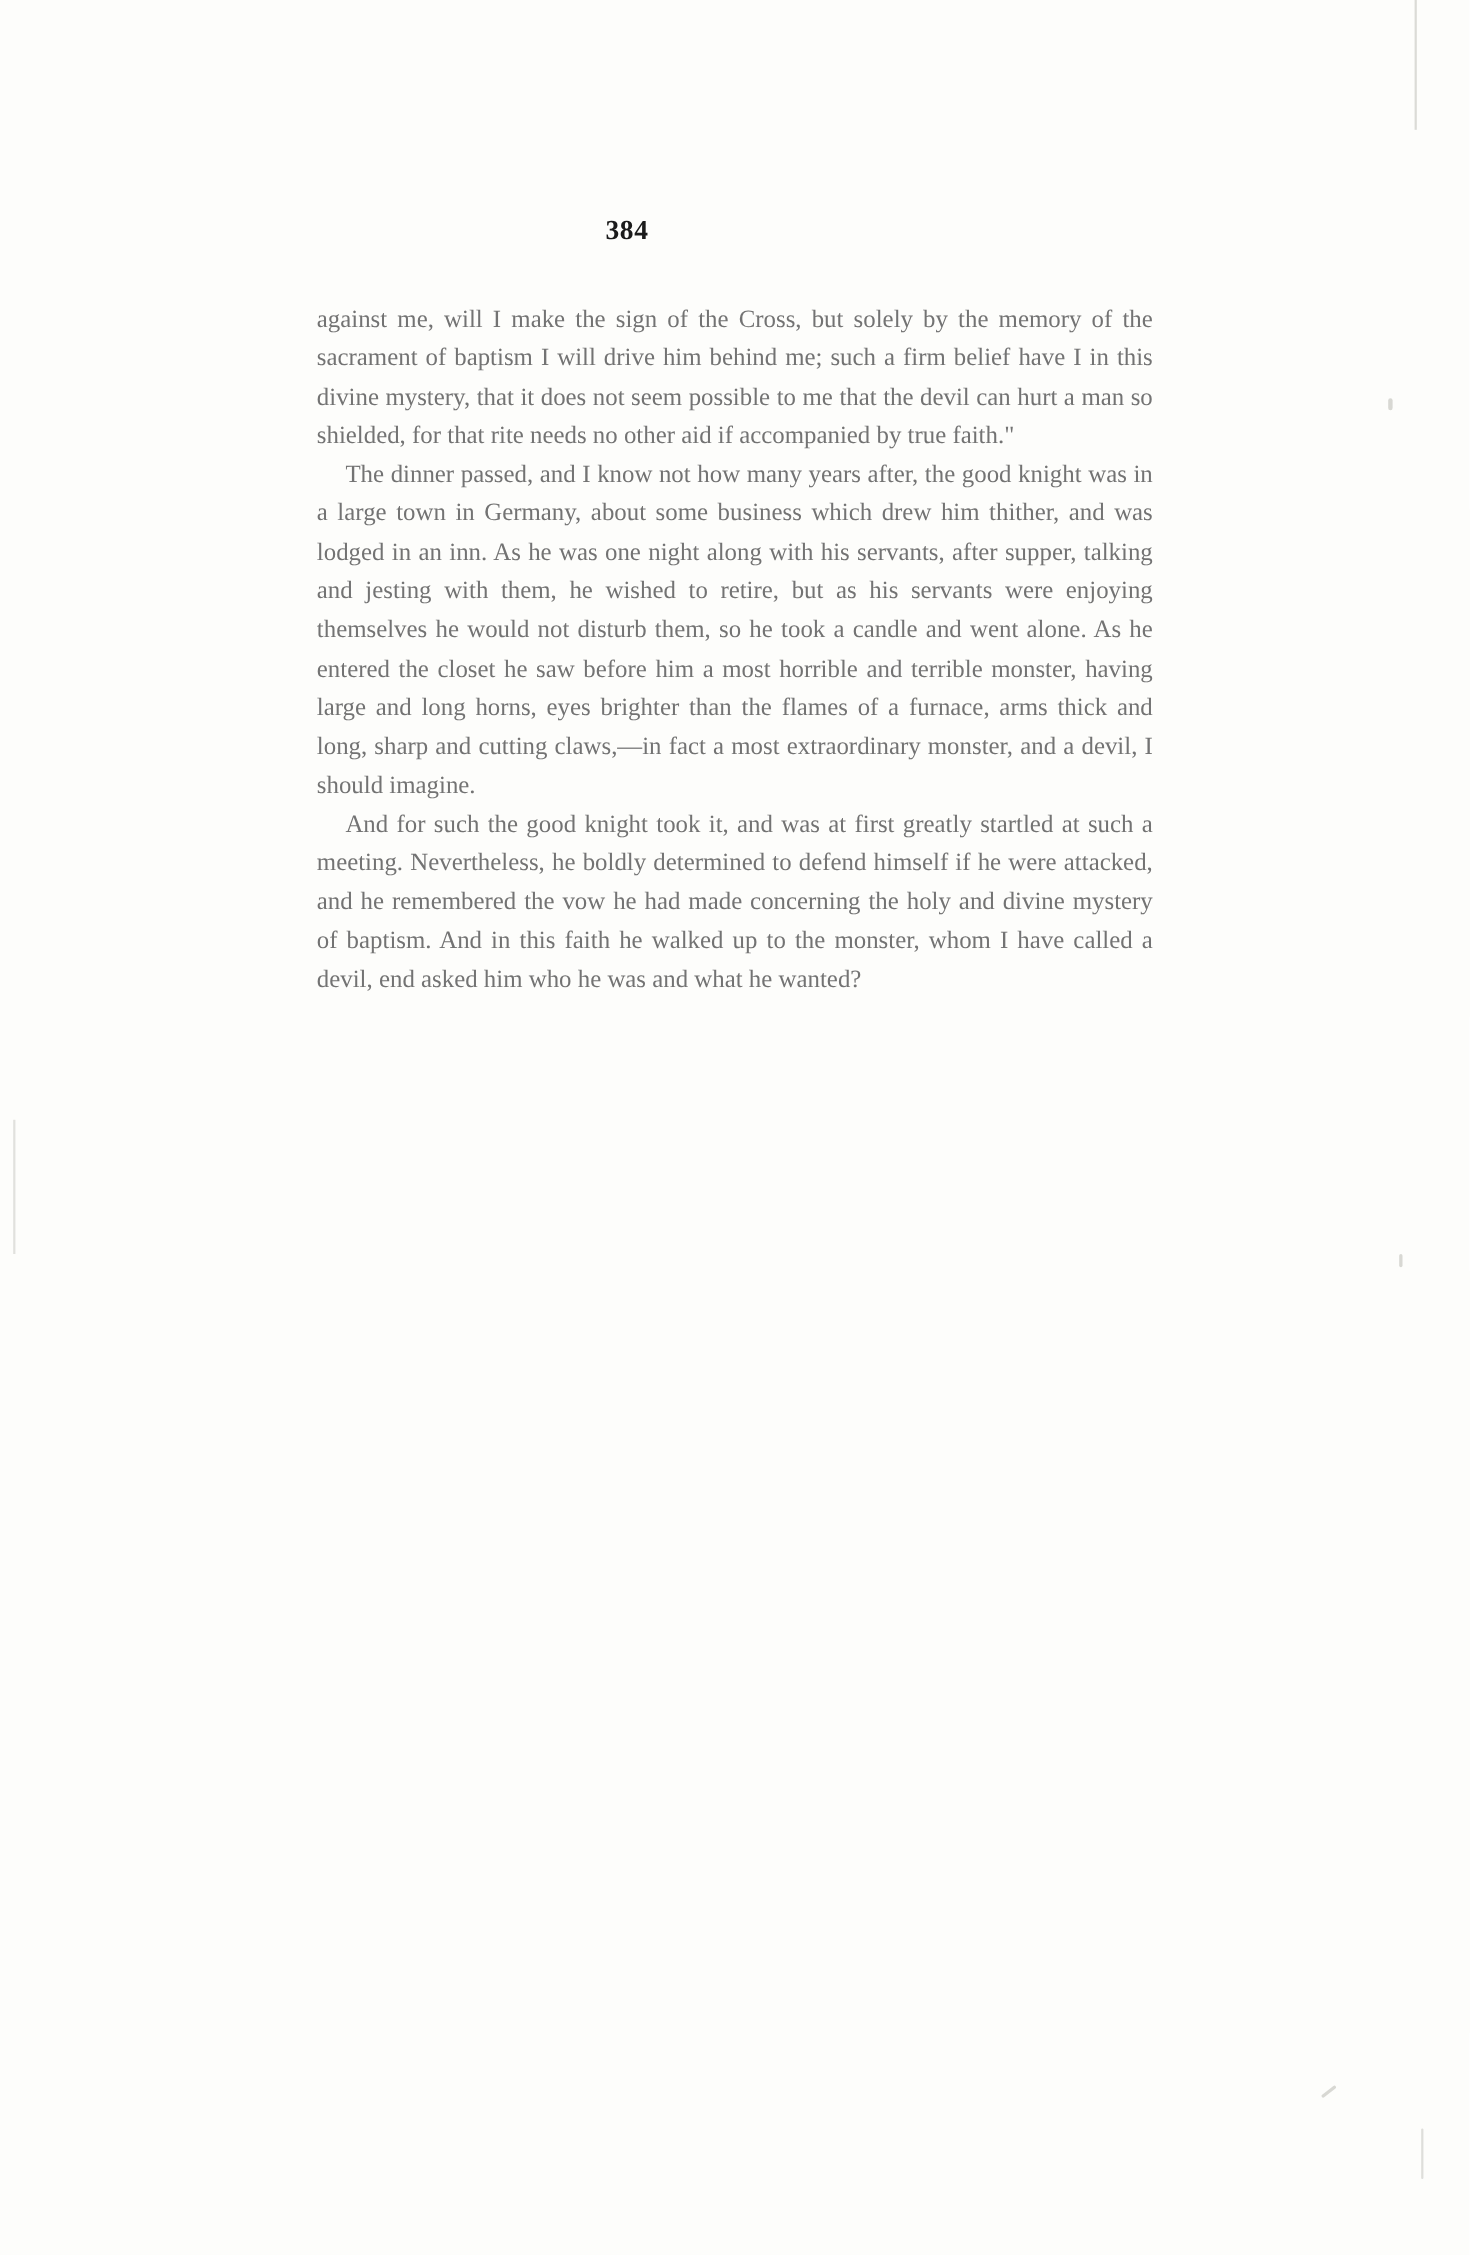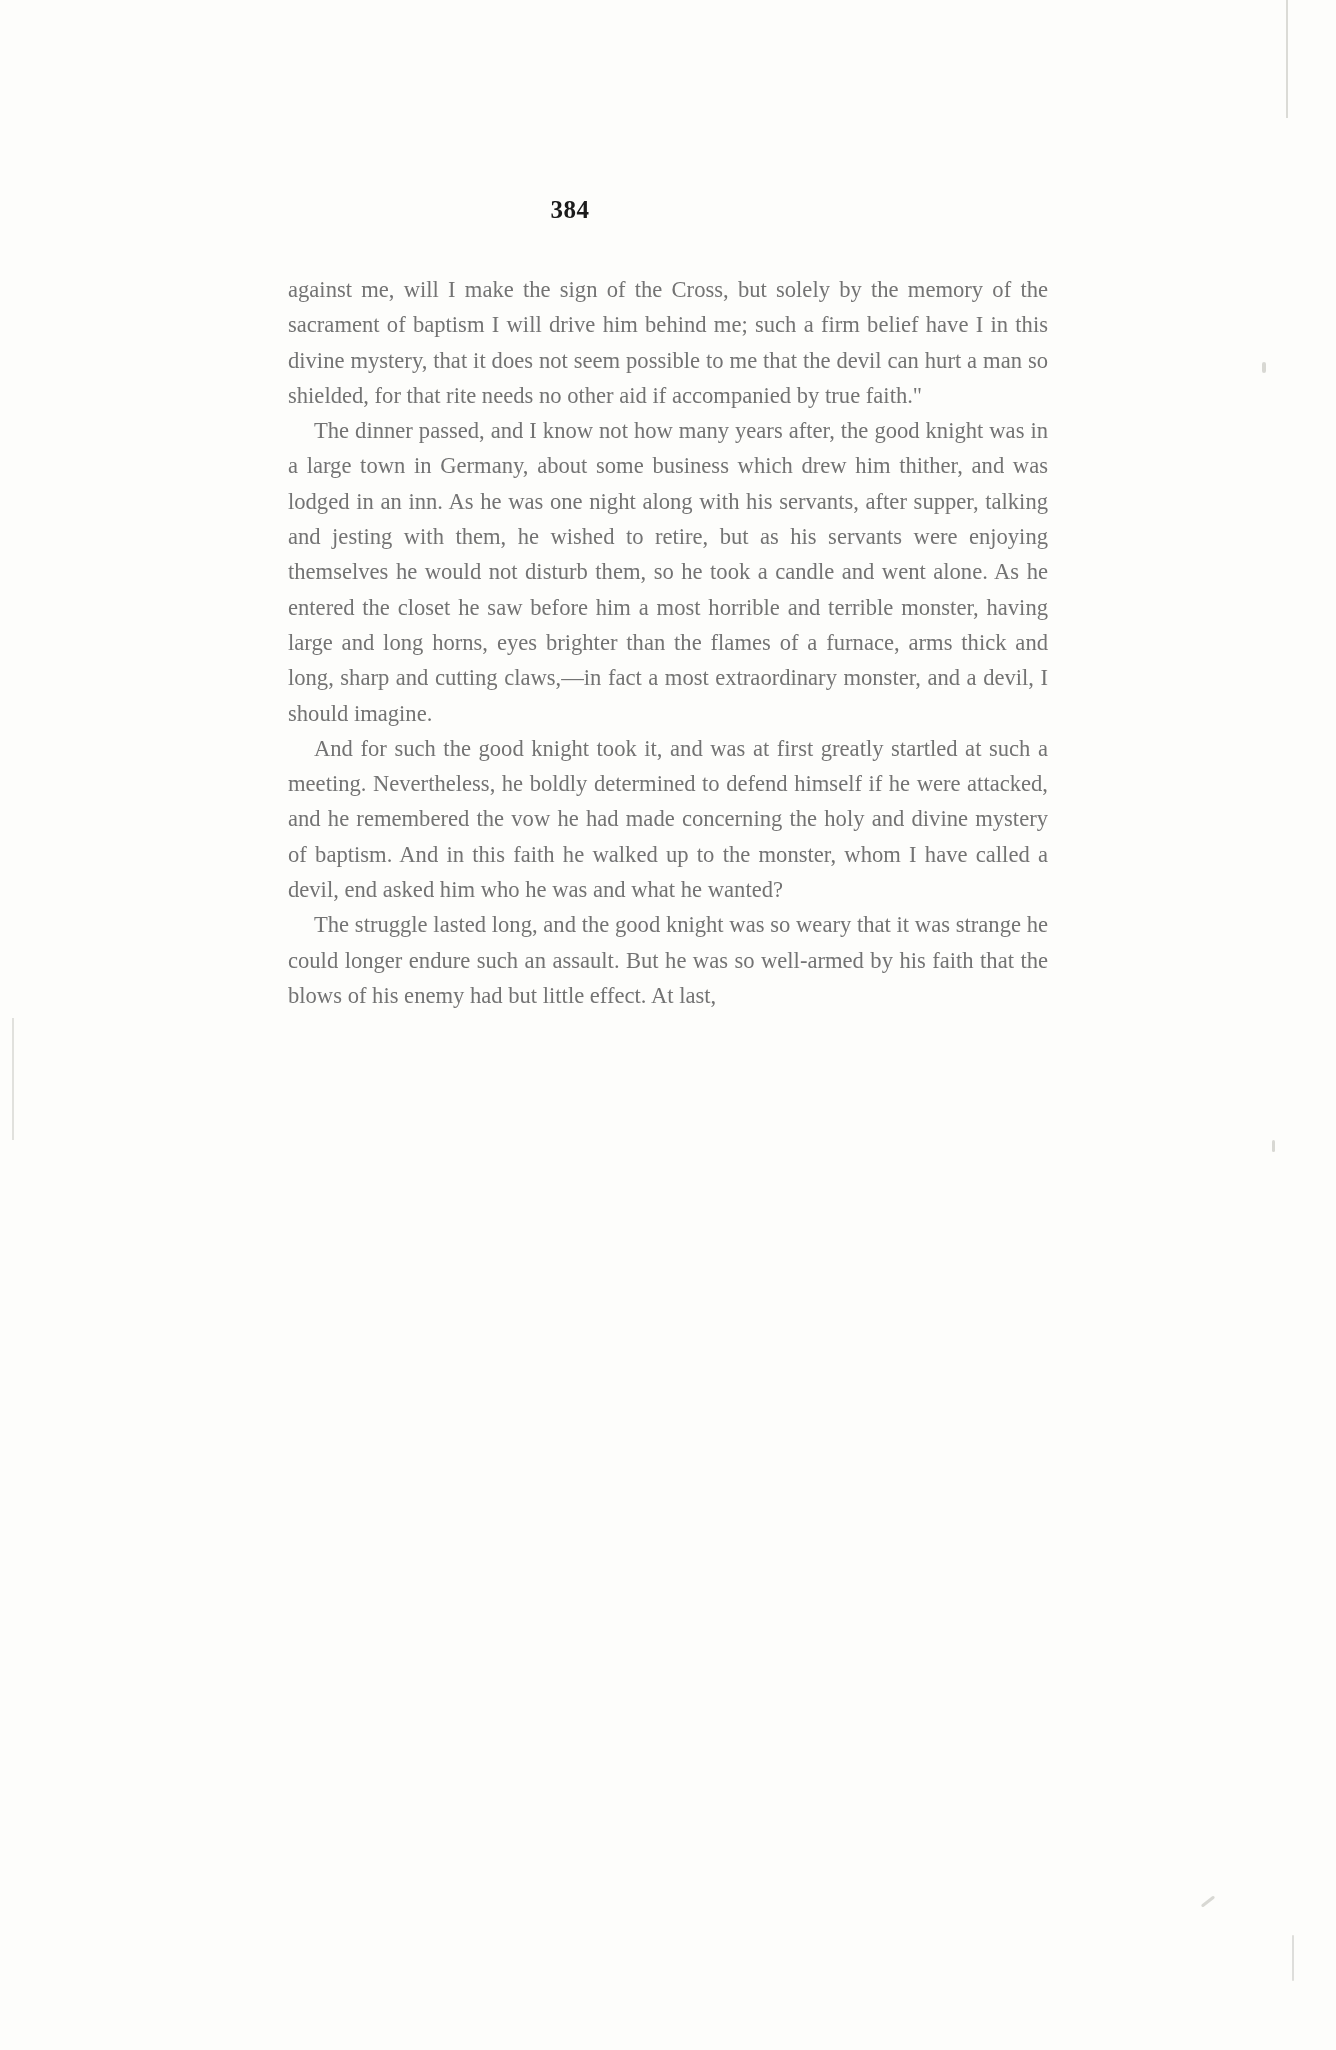--- a/index.html
+++ b/index.html
@@ -97,16 +97,15 @@
   <div class="speck s2"></div>
   <div class="speck s3"></div>
   <div class="speck s4"></div>
 
   <div class="page-number">384</div>
 
   <div class="text-column">
     <p class="para">against me, will I make the sign of the Cross, but solely by the memory of the sacrament of baptism I will drive him behind me; such a firm belief have I in this divine mystery, that it does not seem possible to me that the devil can hurt a man so shielded, for that rite needs no other aid if accompanied by true faith."</p>
     <p class="para indent">The dinner passed, and I know not how many years after, the good knight was in a large town in Germany, about some business which drew him thither, and was lodged in an inn.  As he was one night along with his servants, after supper, talking and jesting with them, he wished to retire, but as his servants were enjoying themselves he would not disturb them, so he took a candle and went alone.  As he entered the closet he saw before him a most horrible and terrible monster, having large and long horns, eyes brighter than the flames of a furnace, arms thick and long, sharp and cutting claws,—in fact a most extraordinary monster, and a devil, I should imagine.</p>
     <p class="para indent">And for such the good knight took it, and was at first greatly startled at such a meeting.  Nevertheless, he boldly determined to defend himself if he were attacked, and he remembered the vow he had made concerning the holy and divine mystery of baptism.  And in this faith he walked up to the monster, whom I have called a devil, end asked him who he was and what he wanted?</p>
-    <p class="para indent">The struggle lasted long, and the good knight was so weary that it was strange he could longer endure such an assault.  But he was so well-armed by his faith that the blows of his enemy had but little effect.  At last,</p>
   </div>
 
 </div>
 
 </body></html>

